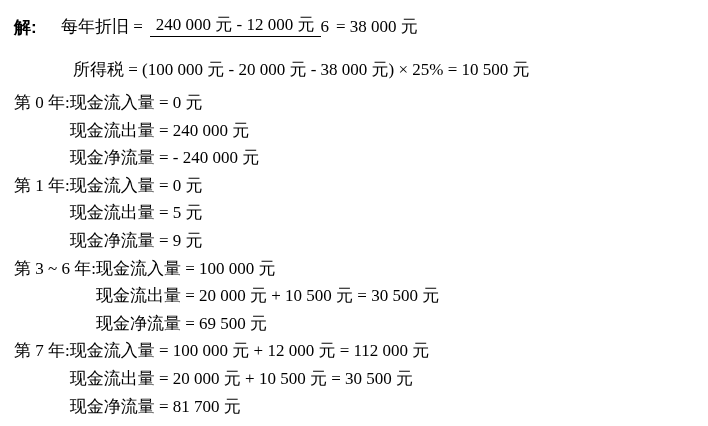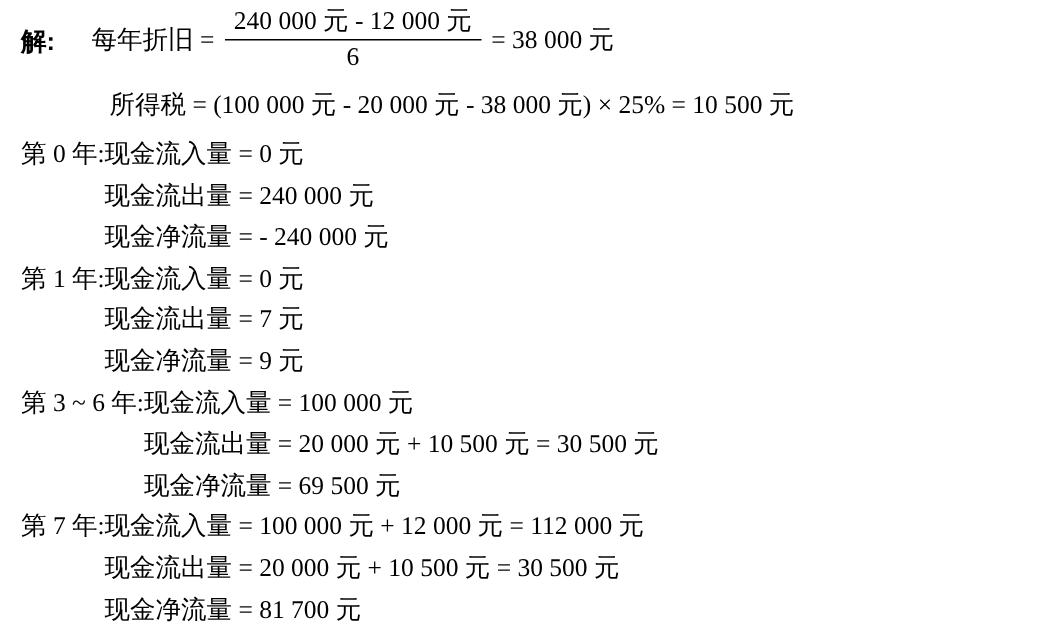--- a/index.html
+++ b/index.html
@@ -33,21 +33,21 @@
   }
   .dep-eq {
     margin-left: 61px;
     height: 46px;
     display: flex;
     align-items: center;
     gap: 7px;
   }
   .frac {
     display: inline-flex;
-    flex-direction: column;
+    flex-direction: row;
     align-items: center;
     text-align: center;
     line-height: 1.15;
   }
   .frac .num {
     display: block;
     padding: 0 6px 2px 6px;
     border-bottom: 1.4px solid #000;
   }
   .frac .den {
@@ -100,21 +100,21 @@
       <span class="spacer-cell"></span>
       <span class="year-text">现金流出量 = 240 000 元</span>
       <span class="spacer-cell"></span>
       <span class="year-text">现金净流量 = - 240 000 元</span>
     </div>
 
     <div class="year-block">
       <span class="year-label">第 1 年:</span>
       <span class="year-text">现金流入量 = 0 元</span>
       <span class="spacer-cell"></span>
-      <span class="year-text">现金流出量 = 7 元</span>
+      <span class="year-text">现金流出量 = 5 元</span>
       <span class="spacer-cell"></span>
       <span class="year-text">现金净流量 = 9 元</span>
     </div>
 
     <div class="year-block">
       <span class="year-label">第 3 ~ 6 年:</span>
       <span class="year-text">现金流入量 = 100 000 元</span>
       <span class="spacer-cell"></span>
       <span class="year-text">现金流出量 = 20 000 元 + 10 500 元 = 30 500 元</span>
       <span class="spacer-cell"></span>

